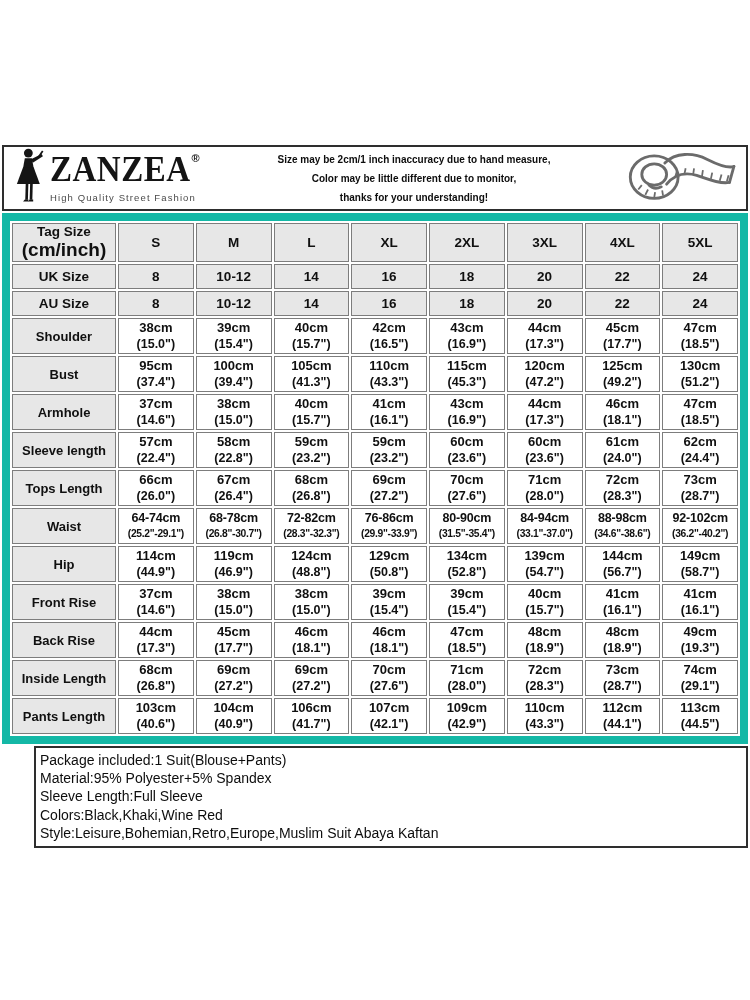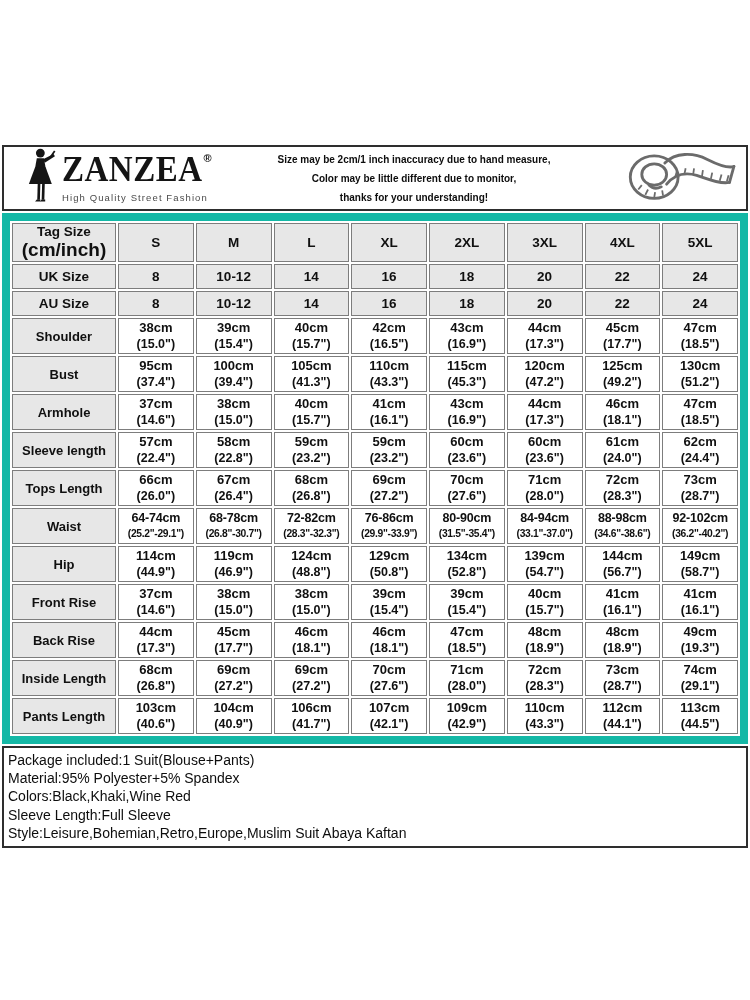--- a/index.html
+++ b/index.html
@@ -7,21 +7,21 @@
   body { font-family: "Liberation Sans", sans-serif; color: #111; }
   .page { position: relative; width: 750px; height: 1000px; background: #fff; overflow: hidden; }
   .content { position: absolute; top: 145px; left: 2px; width: 746px; }
 
   
   .header-box {
     display: flex; align-items: center;
     border: 2px solid #2e2e2e; background: #fff;
     height: 66px; width: 100%;
   }
-  .logo { display: flex; align-items: center; width: 212px; padding-left: 24px; gap: 4px; }
+  .logo { display: flex; align-items: center; width: 212px; padding-left: 12px; gap: 4px; }
   .logo-text { display: flex; flex-direction: column; }
   .brand-line { display: flex; align-items: flex-start; }
   .brand {
     font-family: "Liberation Serif", serif; font-weight: 700;
     font-size: 33px; line-height: 32px; letter-spacing: 0.5px;
     color: #141414; transform: scaleY(1.08);
   }
   .reg-mark { font-size: 11px; font-weight: 700; color: #141414; line-height: 11px; margin-left: 1px; }
   .tagline { font-size: 9.5px; color: #4a4a4a; letter-spacing: 1.1px; margin-top: 7px; white-space: nowrap; }
   .notice {
@@ -50,20 +50,21 @@
   .sublabel { font-size: 19px; font-weight: 700; }
   .cm-line { font-size: 13px; line-height: 16px; }
   .inch-line { font-size: 12.5px; line-height: 16px; }
   tr.compact .cm-line { font-size: 12.5px; letter-spacing: -0.2px; }
   tr.compact .inch-line { font-size: 10.3px; letter-spacing: -0.3px; }
 
   
   .footer-box {
     border: 2px solid #2e2e2e; background: #fff; margin-top: 2px;
     padding: 3px 4px 4px 4px;
+    margin-left: 32px;
   }
   .detail-line { font-size: 14px; font-weight: 400; line-height: 18.2px; color: #0d0d0d; white-space: nowrap; }
 </style>
 </head>
 <body>
 
 <div class="page">
   <div class="content">
 
     <div class="header-box">
@@ -560,19 +561,19 @@
               <div class="cm-line">113cm</div>
               <div class="inch-line">(44.5")</div>
             </td>
           </tr>
         </tbody>
     </table>
 
     <div class="footer-box">
         <div class="detail-line">Package included:1 Suit(Blouse+Pants)</div>
         <div class="detail-line">Material:95% Polyester+5% Spandex</div>
+        <div class="detail-line">Sleeve Length:Full Sleeve</div>
         <div class="detail-line">Colors:Black,Khaki,Wine Red</div>
-        <div class="detail-line">Sleeve Length:Full Sleeve</div>
         <div class="detail-line">Style:Leisure,Bohemian,Retro,Europe,Muslim Suit Abaya Kaftan</div>
       </div>
 
   </div>
 </div>
 
 </body></html>

